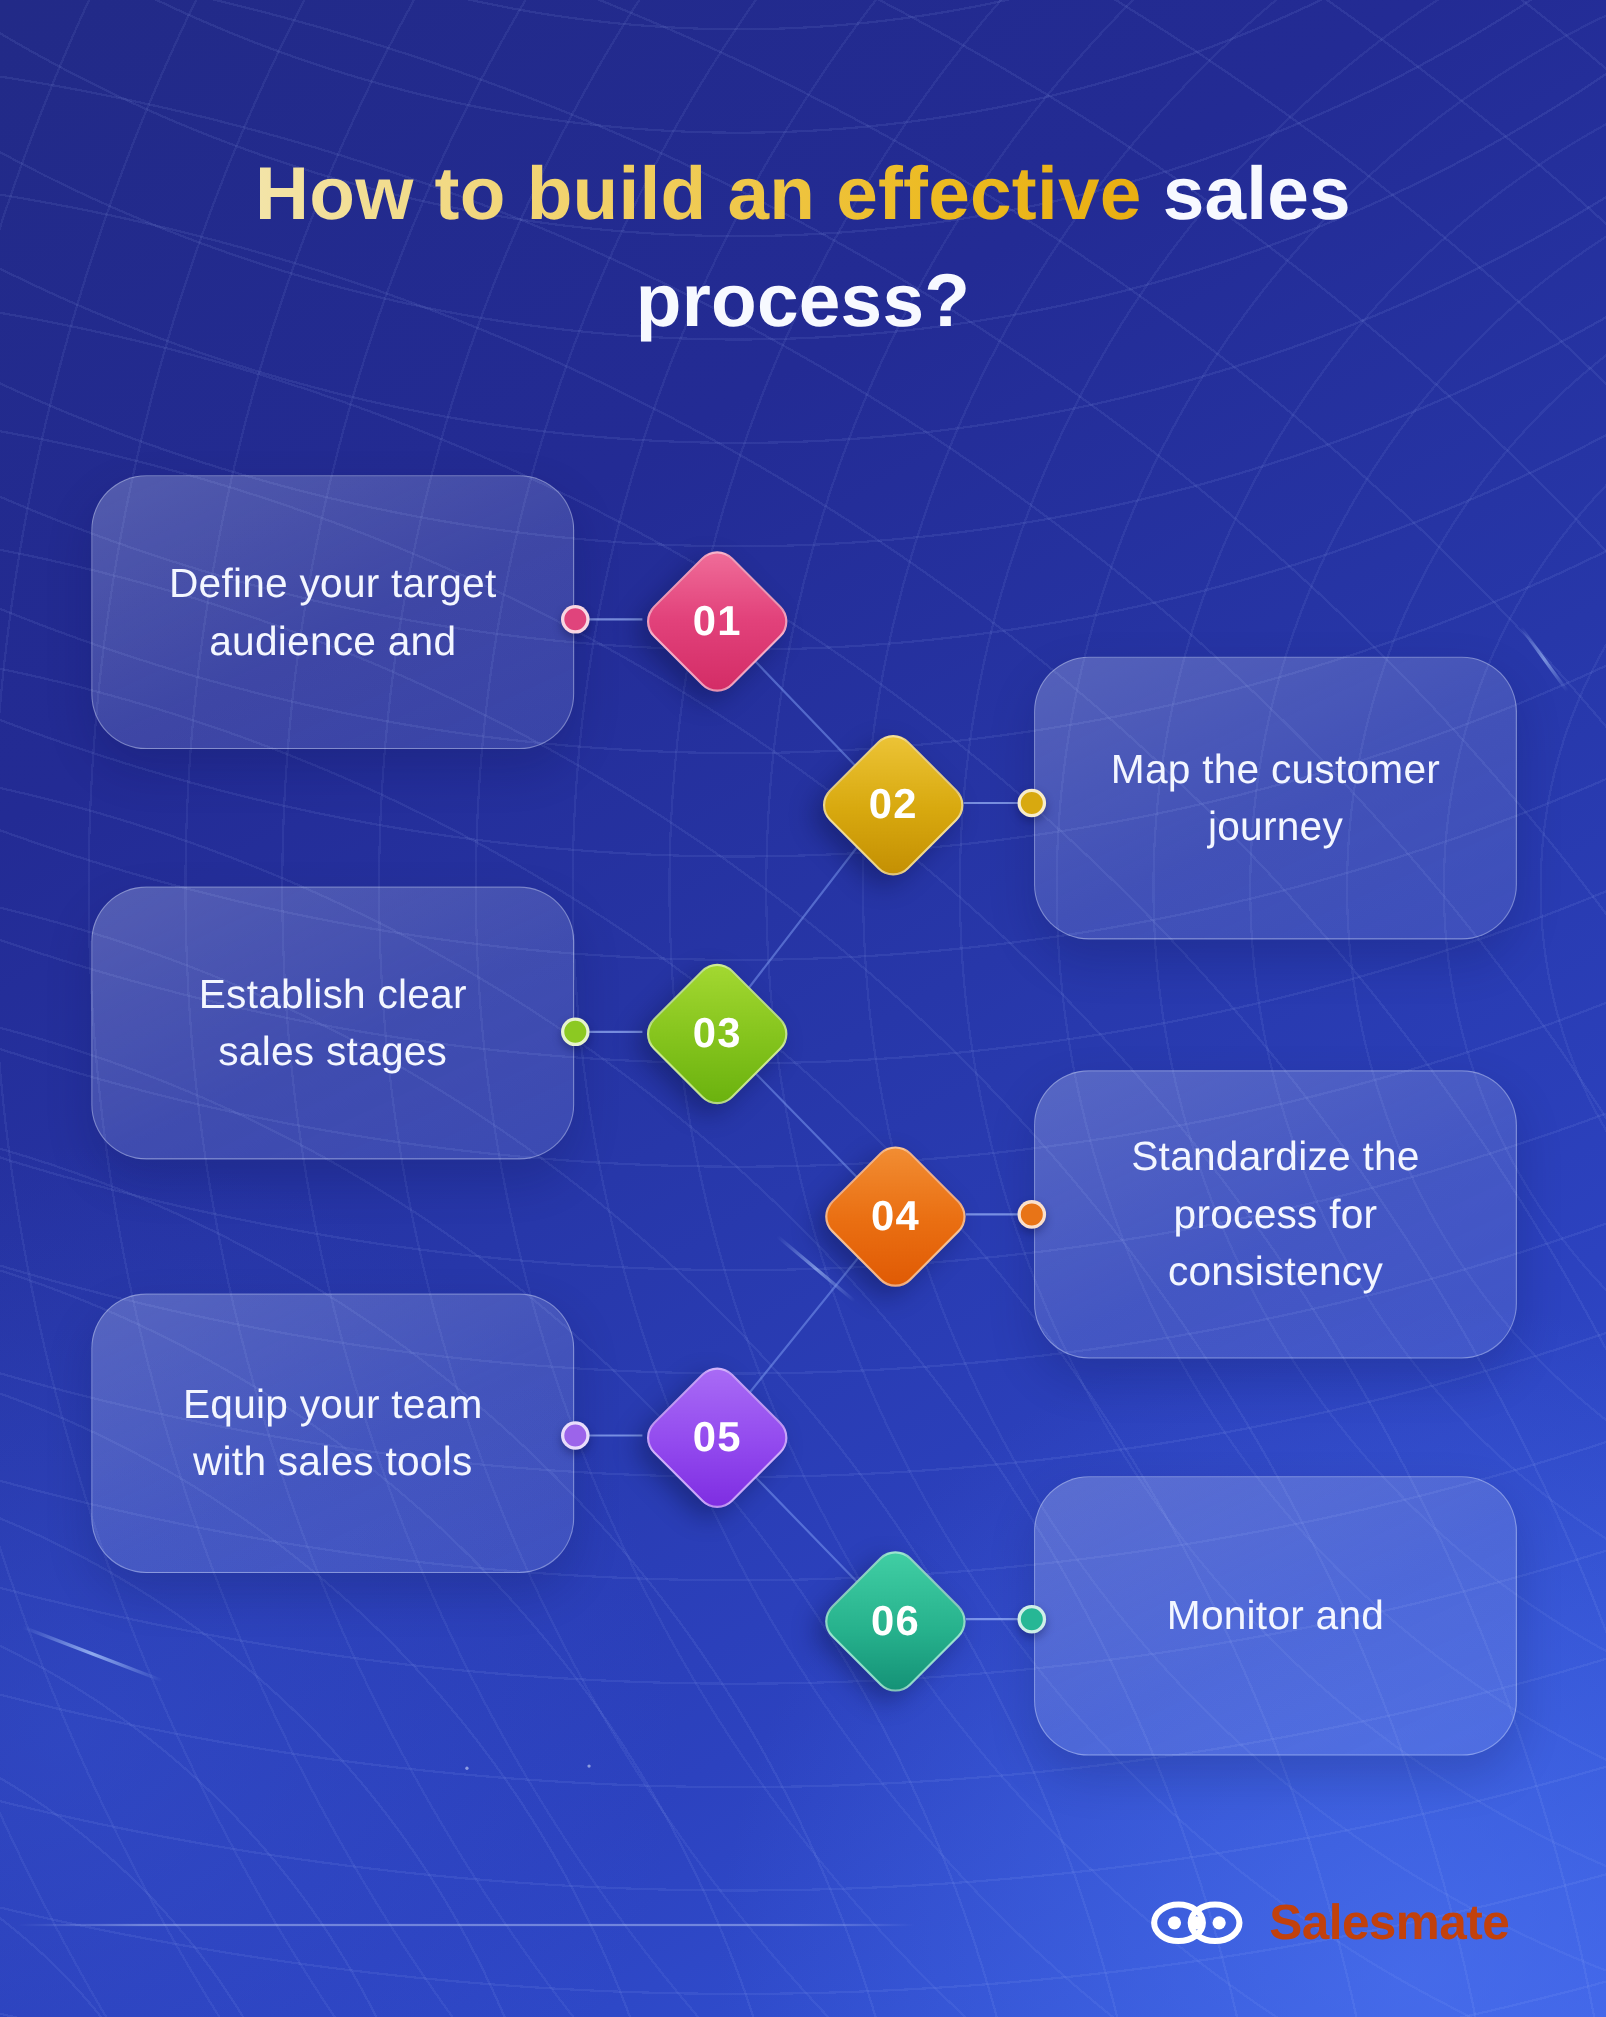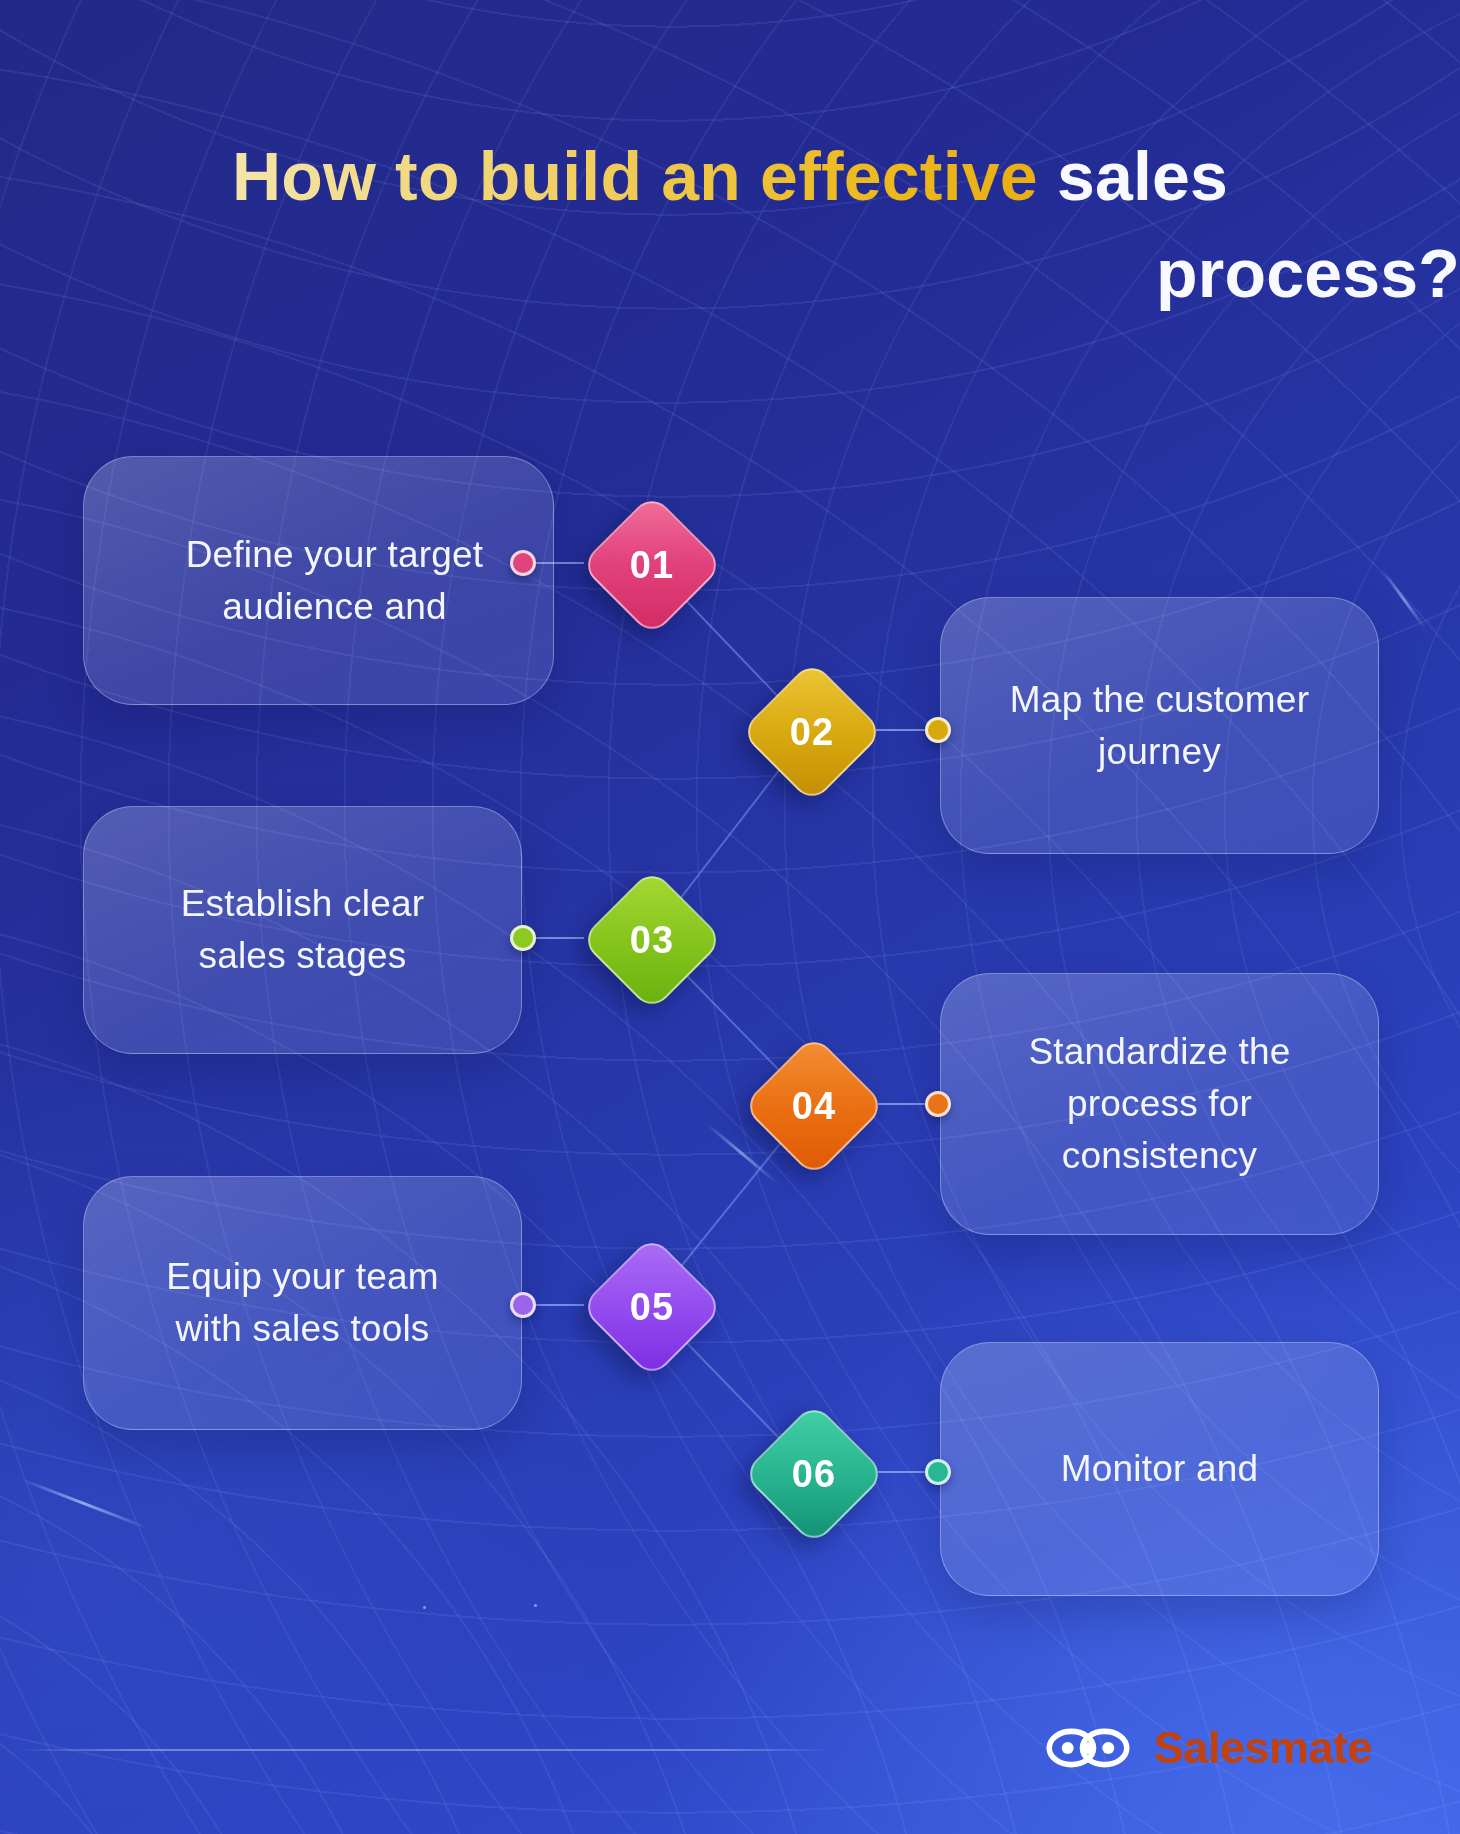--- a/index.html
+++ b/index.html
@@ -35,21 +35,21 @@
     background:linear-gradient(90deg,rgba(205,220,255,0),rgba(205,220,255,.42) 14%,rgba(205,220,255,.42) 86%,rgba(205,220,255,0));}
   .speck{position:absolute;width:3px;height:3px;border-radius:50%;background:rgba(220,232,255,.55);}
 
   
   .title{position:absolute;top:82px;left:0;right:0;text-align:center;
     font-size:68px;font-weight:700;line-height:1.44;color:#f7f9ff;letter-spacing:.2px;}
   .title .line1{white-space:nowrap;margin-top:40px;}
   .title .gold{
     background:linear-gradient(90deg,#f3e4a8 0%,#f1d169 38%,#ecba20 78%,#e9ae12 100%);
     -webkit-background-clip:text;background-clip:text;color:transparent;-webkit-text-fill-color:transparent;}
-  .title .line2{display:block;text-align:right;}
+  .title .line2{display:block;}
 
   
   svg.wires{position:absolute;inset:0;z-index:2;}
   .zig{fill:none;stroke:rgba(130,160,245,.50);stroke-width:2;}
   .dlink{stroke:rgba(165,190,255,.65);stroke-width:2;}
 
   
   .card{position:absolute;z-index:3;border-radius:50px;
     background:linear-gradient(155deg,rgba(214,224,255,.27) 0%,rgba(198,210,252,.17) 55%,rgba(188,200,250,.14) 100%);
     border:1.5px solid rgba(233,240,255,.35);
@@ -73,21 +73,21 @@
   .s1 .diamond{background:linear-gradient(135deg,#f1719c 0%,#e2427b 48%,#d22a64 100%);}
   .s2 .diamond{background:linear-gradient(135deg,#eec63a 0%,#d8a90f 52%,#c28d02 100%);}
   .s3 .diamond{background:linear-gradient(135deg,#a6da33 0%,#85c41d 52%,#68b00d 100%);}
   .s4 .diamond{background:linear-gradient(135deg,#f29036 0%,#ea6f12 52%,#df5803 100%);}
   .s5 .diamond{background:linear-gradient(135deg,#ab6ef6 0%,#9249ee 55%,#7c2ae0 100%);}
   .s6 .diamond{background:linear-gradient(135deg,#43d1a6 0%,#27b28d 55%,#128e74 100%);}
   .s1 .dot{background:#e0447c;} .s2 .dot{background:#d8a90f;} .s3 .dot{background:#8cc922;}
   .s4 .dot{background:#e87417;} .s5 .dot{background:#9c64ea;} .s6 .dot{background:#27b795;}
 
   
-  .s1 .card{left:83px;top:456px;width:437px;height:247px;padding-left:32px;}
+  .s1 .card{left:83px;top:432px;width:437px;height:247px;}
   .s2 .card{left:940px;top:597px;width:437px;height:255px;}
   .s3 .card{left:83px;top:806px;width:437px;height:246px;}
   .s4 .card{left:940px;top:973px;width:437px;height:260px;}
   .s5 .card{left:83px;top:1176px;width:437px;height:252px;}
   .s6 .card{left:940px;top:1342px;width:437px;height:252px;align-items:center;}
   .s1 .diamond{left:601px;top:514px;} .s2 .diamond{left:761px;top:681px;}
   .s3 .diamond{left:601px;top:889px;} .s4 .diamond{left:763px;top:1055px;}
   .s5 .diamond{left:601px;top:1256px;} .s6 .diamond{left:763px;top:1423px;}
   .s1 .dot{left:510px;top:550px;} .s2 .dot{left:925px;top:717px;}
   .s3 .dot{left:510px;top:925px;} .s4 .dot{left:925px;top:1091px;}

